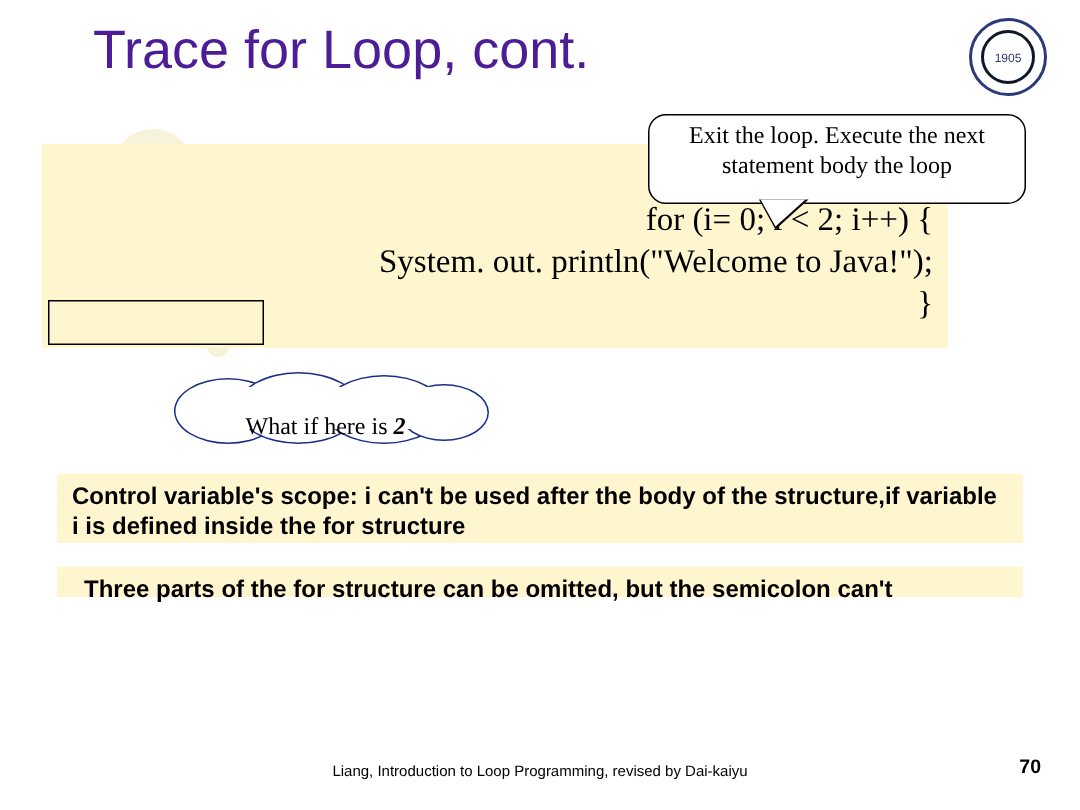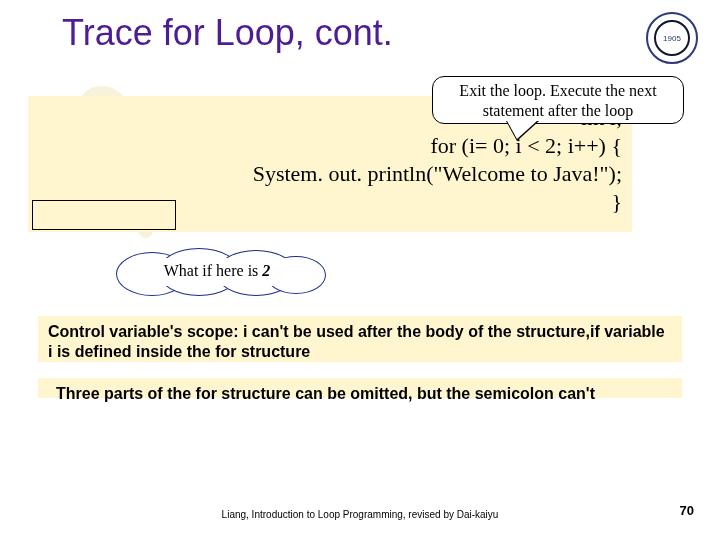--- a/index.html
+++ b/index.html
@@ -87,21 +87,21 @@
     height: 28px;
     border: 1px solid #000;
     pointer-events: none;
   }
 
   .callout {
     position: absolute;
     left: 432px;
     top: 76px;
     width: 252px;
-    height: 48px;
+    height: 60px;
     border: 1px solid #000;
     border-radius: 12px;
     background: #fff;
     z-index: 3;
     text-align: center;
     font-size: 16px;
     line-height: 20px;
     padding: 4px 6px;
     box-sizing: border-box;
   }
@@ -152,21 +152,21 @@
   .whatif .cloud .cover {
     position: absolute;
     left: 12px; top: 10px; width: 180px; height: 28px;
     background: #fff;
     border-radius: 14px;
   }
   .whatif .label {
     position: absolute;
     left: 0; top: 0; width: 100%; height: 100%;
     display: flex;
-    align-items: center;
+    align-items: flex-end;
     justify-content: center;
     font-size: 16px;
   }
   .whatif .label .num {
     font-style: italic;
     font-weight: bold;
     margin-left: 4px;
   }
 
   .note {
@@ -219,21 +219,21 @@
 
 <div class="logo">
   <div class="outer"></div>
   <div class="inner">1905</div>
 </div>
 
 <div class="callout">
   <div class="tail-border"></div>
   <div class="tail"></div>
   <div>Exit the loop. Execute the next</div>
-  <div>statement after the loop</div>
+  <div>statement body the loop</div>
 </div>
 
 <div class="code-block">
   <div>int i;</div>
   <div>for (i= 0; i &lt; 2; i++) {</div>
   <div>  System. out. println("Welcome to Java!");</div>
   <div>}</div>
   <div class="outline"></div>
 </div>
 

